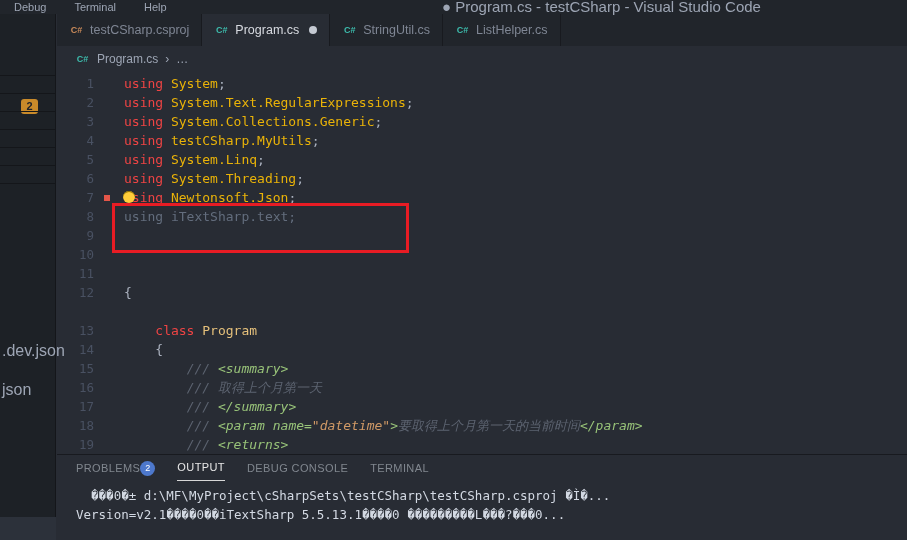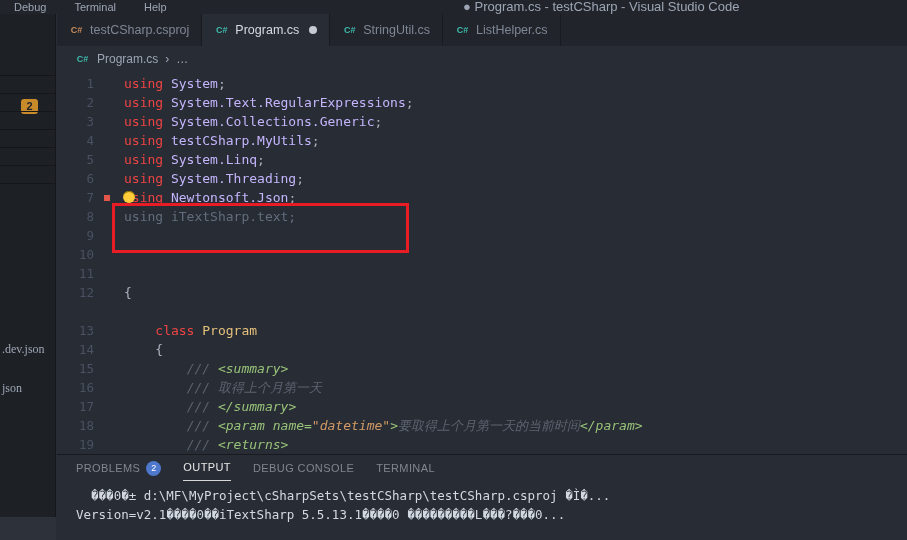--- a/index.html
+++ b/index.html
@@ -3,27 +3,27 @@
 <meta charset="utf-8">
 <style>
   * { margin:0; padding:0; box-sizing:border-box; }
   html,body { width:907px; height:540px; overflow:hidden; }
   body { position:relative; background:#282c34; font-family:"Liberation Sans",sans-serif; }
 
   
   .menubar { position:absolute; left:0; top:0; width:907px; height:14px; background:#21252b; z-index:6; }
   .menus { position:absolute; left:6px; top:0; display:flex; gap:28px;margin-left:8px; }
   .menu-item { font-size:11px; color:#9da5b4; line-height:14px; }
-  .window-title { position:absolute; left:463px; top:0; font-size:13px; color:#9da5b4; line-height:14px; white-space:nowrap; }
+  .window-title { position:absolute; left:442px; top:0; font-size:15px; color:#9da5b4; line-height:14px; white-space:nowrap; }
 
   
   .sidebar { position:absolute; left:0; top:14px; width:56px; height:526px; background:#1d2126; border-right:1px solid #14161a; z-index:2; }
   .sb-sep { position:absolute; left:0; width:56px; border-top:1px solid #14161a; }
   .sb-badge { position:absolute; left:21px; top:85px; min-width:17px; height:15px; padding:0 3px; background:#c98a2a; border-radius:3px; color:#20242b; font-weight:bold; font-size:11px; text-align:center; line-height:15px; }
-  .sb-frag { position:absolute; left:2px; color:#9da5b4; font-size:12px; white-space:nowrap;font-family:Liberation Serif, serif; }
+  .sb-frag { position:absolute; left:2px; color:#9da5b4; font-size:16px; white-space:nowrap; }
   .sb-bottom { position:absolute; left:0; bottom:0; width:56px; height:23px; background:#2c313a; }
 
   
   .main { position:absolute; left:57px; top:14px; width:850px; height:526px; background:#282c34; }
 
   .tabbar { height:32px; background:#21252b; display:flex; }
   .tab { display:flex; align-items:center; gap:6px; padding:0 12px; background:#21252b; border-right:1px solid #181a1f; font-size:12.5px; color:#7f8694; white-space:nowrap; }
   .tab.active { background:#282c34; color:#d7dae0; }
   .file-icon { font-weight:bold; font-size:9px; width:15px; text-align:center; }
   .icon-cs { color:#3dbcad; }
@@ -32,38 +32,38 @@
 
   .breadcrumb { height:26px; background:#282c34; display:flex; align-items:center; gap:7px; padding-left:18px; font-size:12px; color:#9da5b4; }
   .breadcrumb .file-icon { font-size:9px; }
 
   
   .editor { position:relative; height:382px; padding-top:2px; background:#282c34; overflow:hidden; }
   .code-row { position:relative; height:19px; line-height:19px; display:flex; white-space:pre; font-family:"DejaVu Sans Mono",monospace; font-size:13px; }
   .gutter { flex:none; width:50px; text-align:right; padding-right:13px; color:#495162; font-size:12.5px; }
   .code-text { padding-left:17px; }
   .tok-kw  { color:#ef4444; }
-  .tok-id  { color:#c4b5fd; }
+  .tok-id  { color:#eab308; }
   .tok-cls { color:#e5c07b; }
   .tok-pl  { color:#abb2bf; }
   .tok-dim { color:#636d7d; }
   .tok-com { color:#5c6370; font-style:italic; }
   .tok-doc { color:#98c379; font-style:italic; }
   .tok-str { color:#d19a66; font-style:italic; }
   .tok-lens { font-family:"Liberation Sans",sans-serif; font-size:11px; color:#5c6370; font-style:normal; }
 
   .marker-red  { position:absolute; left:47px; top:7px; width:6px; height:6px; background:#e45649; }
   .marker-bulb { position:absolute; left:66px; top:3px; width:12px; height:12px; border-radius:50%; background:#ffcd3a; box-shadow:0 1px 0 #8a6d00 inset; }
 
   .annotation { position:absolute; left:112px; top:203px; width:297px; height:50px; border:3px solid #e81c24; z-index:10; pointer-events:none; }
 
   
   .panel { border-top:1px solid #181a1f; background:#282c34; height:111px; }
   .panel-tabs { height:26px; display:flex; align-items:center; gap:22px; padding-left:19px; font-size:11px; letter-spacing:0.4px; color:#81878f; }
-  .panel-tab { display:flex; align-items:center; gap:6px; height:26px; line-height:25px; }
+  .panel-tab { display:flex; align-items:center; gap:0; height:26px; line-height:25px; }
   .panel-tab.active { color:#e7e7e7; border-bottom:1px solid #d7d7d7; }
   .panel-badge { width:15px; height:15px; border-radius:50%; background:#4d78cc; color:#fff; font-size:9px; letter-spacing:0; text-align:center; line-height:15px; }
   .output { padding:5px 0 0 19px; font-family:"DejaVu Sans Mono",monospace; font-size:12.5px; color:#d3d9e3; line-height:19px; white-space:pre; }
 </style>
 </head>
 <body>
 
 <div class="menubar">
   <div class="menus">
       <span class="menu-item">Debug</span>

